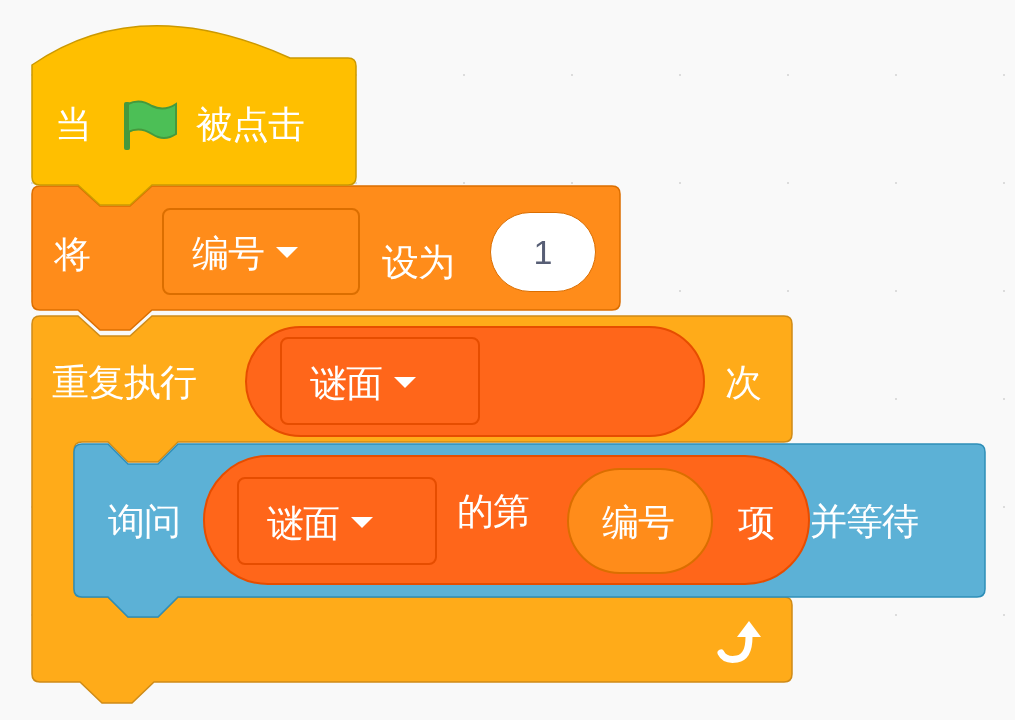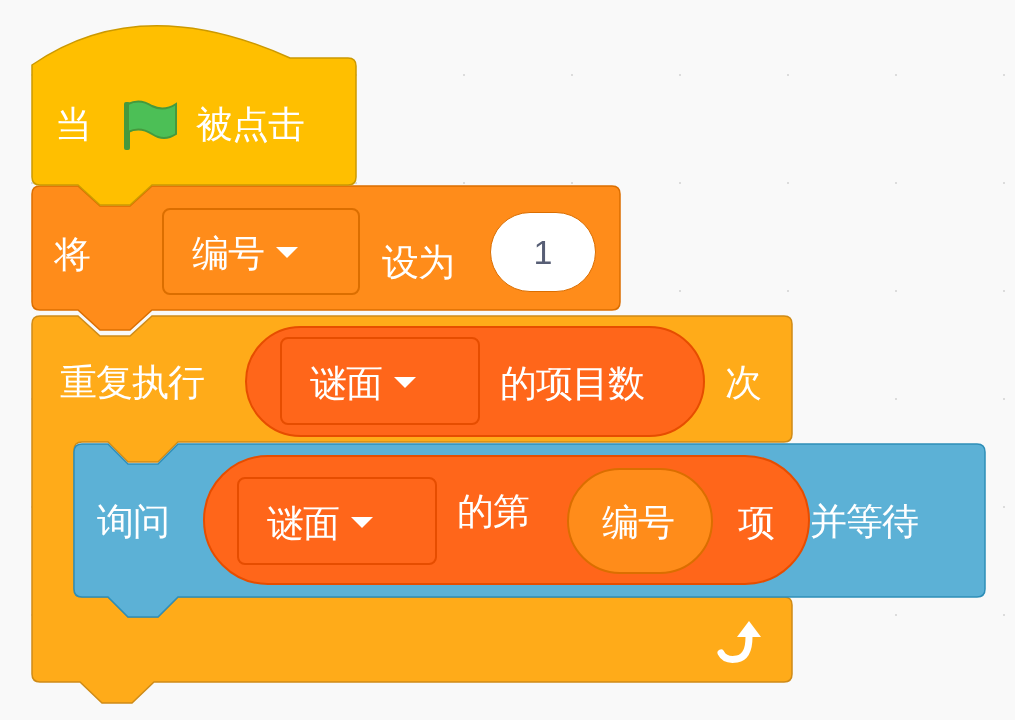--- a/index.html
+++ b/index.html
@@ -62,30 +62,29 @@
 
 <span class="txt" style="left:54px;top:236px">将</span>
 <div class="dd" style="left:162px;top:208px;width:198px;height:87px;background:#FF8C1A;border:2px solid #DB6E00;">
   <span class="txt" style="left:28px;top:25px"><span>编号</span><span class="tri"></span></span>
 </div>
 <span class="txt" style="left:382px;top:244px">设为</span>
 <div class="abs" style="left:490px;top:212px;width:106px;height:80px;border-radius:40px;background:#fff;border:1px solid #DB6E00;box-sizing:border-box;display:flex;align-items:center;justify-content:center;">
   <span style="font-size:34px;color:#575E75;font-family:'Liberation Sans',sans-serif;">1</span>
 </div>
 
-<span class="txt" style="left:60px;top:364px">重复执行</span>
+<span class="txt" style="left:52px;top:364px">重复执行</span>
 <div class="abs" style="left:245px;top:326px;width:460px;height:111px;border-radius:56px;background:#FF661A;border:2px solid #E64D00;box-sizing:border-box;">
   <div class="dd" style="left:33px;top:9px;width:200px;height:88px;background:#FF661A;border:2px solid #E64D00;">
     <span class="txt" style="left:28px;top:26px"><span>谜面</span><span class="tri"></span></span>
   </div>
-  <span class="txt" style="left:253px;top:37px">的项目数</span>
 </div>
 <span class="txt" style="left:725px;top:364px">次</span>
 
-<span class="txt" style="left:97px;top:503px">询问</span>
+<span class="txt" style="left:108px;top:503px">询问</span>
 <div class="abs" style="left:203px;top:455px;width:607px;height:130px;border-radius:65px;background:#FF661A;border:2px solid #E64D00;box-sizing:border-box;">
   <div class="dd" style="left:32px;top:20px;width:200px;height:88px;background:#FF661A;border:2px solid #E64D00;">
     <span class="txt" style="left:28px;top:26px"><span>谜面</span><span class="tri"></span></span>
   </div>
   <span class="txt" style="left:252px;top:36px">的第</span>
   <div class="abs" style="left:362px;top:11px;width:146px;height:106px;border-radius:53px;background:#FF8C1A;border:2px solid #DB6E00;box-sizing:border-box;">
     <span class="txt" style="left:33px;top:34px">编号</span>
   </div>
   <span class="txt" style="left:533px;top:47px">项</span>
 </div>

